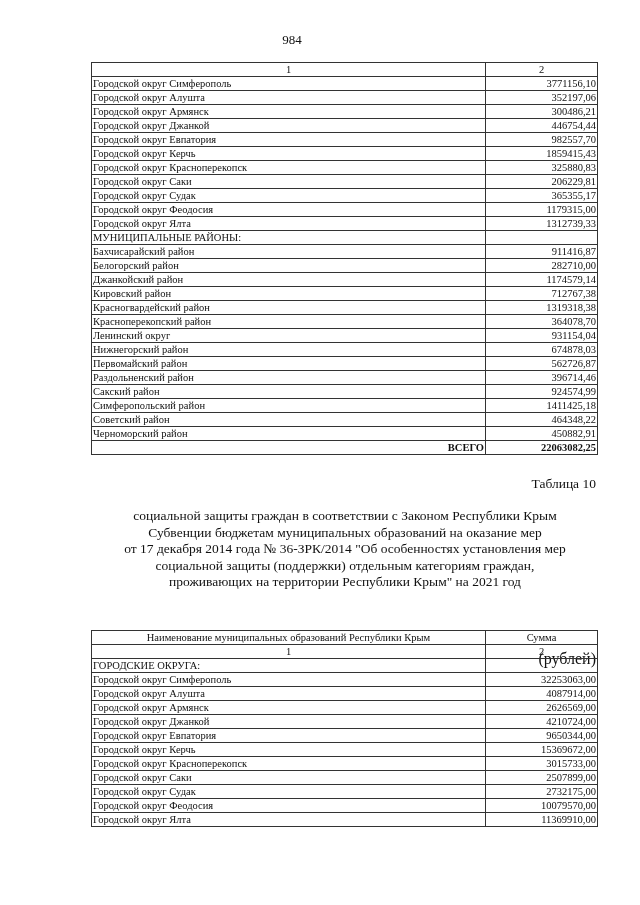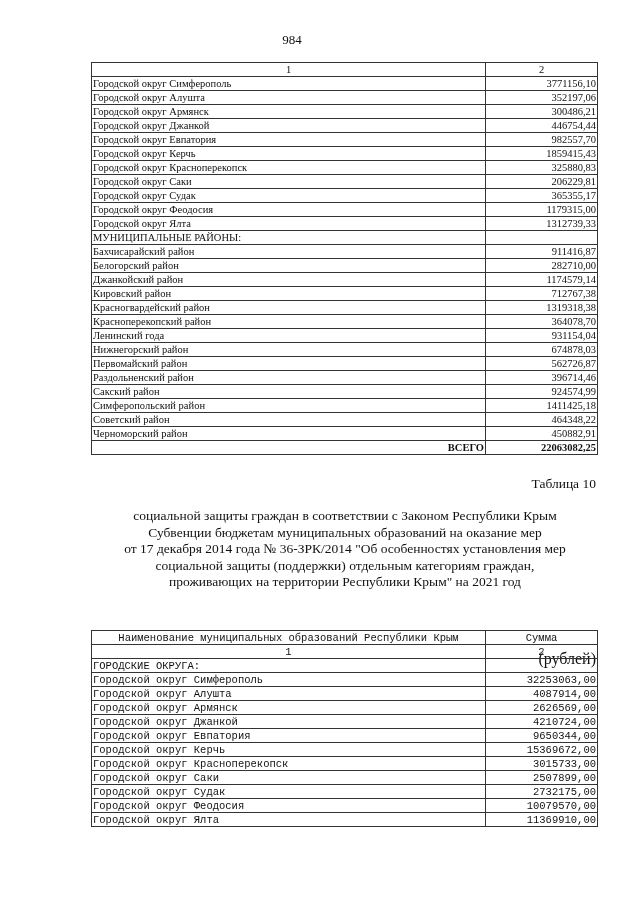--- a/index.html
+++ b/index.html
@@ -20,21 +20,21 @@
     table.grid td {
       border: 1px solid #333; padding: 0 1px; height: 13px;
       white-space: nowrap; overflow: hidden;
     }
     table.grid td.num { text-align: right; }
     table.grid td.center { text-align: center; }
     table.grid td.bold { font-weight: bold; text-align: right; }
     table.grid col.c1 { width: 394px; }
     table.grid col.c2 { width: 112px; }
     #table1 { top: 62px; }
-    #table2 { top: 630px; font-family: Liberation Mono, monospace; }
+    #table2 { top: 630px; }
     .table-label {
       position: absolute; top: 476px; right: 44px;
       font-size: 13.5px;
     }
     .table-title {
       position: absolute; top: 508px; left: 90px; width: 510px;
       text-align: center; font-size: 13.5px; line-height: 16.6px;
     }
     .units {
       position: absolute; top: 650px; right: 44px; font-size: 16px;
@@ -121,21 +121,21 @@
       </tr>
     <tr>
         <td>Красногвардейский район</td>
         <td class="num">1319318,38</td>
       </tr>
     <tr>
         <td>Красноперекопский район</td>
         <td class="num">364078,70</td>
       </tr>
     <tr>
-        <td>Ленинский года</td>
+        <td>Ленинский округ</td>
         <td class="num">931154,04</td>
       </tr>
     <tr>
         <td>Нижнегорский район</td>
         <td class="num">674878,03</td>
       </tr>
     <tr>
         <td>Первомайский район</td>
         <td class="num">562726,87</td>
       </tr>

